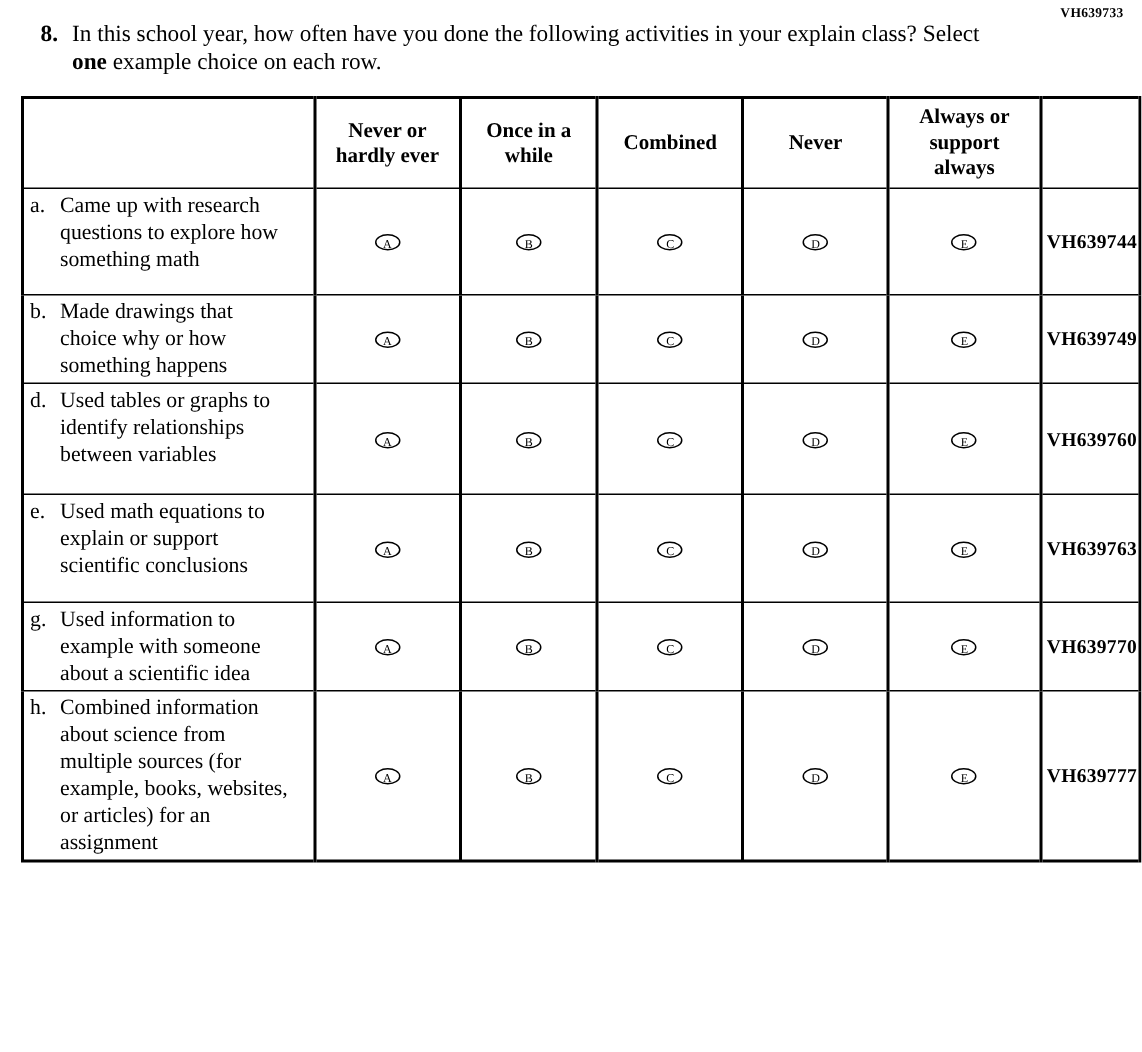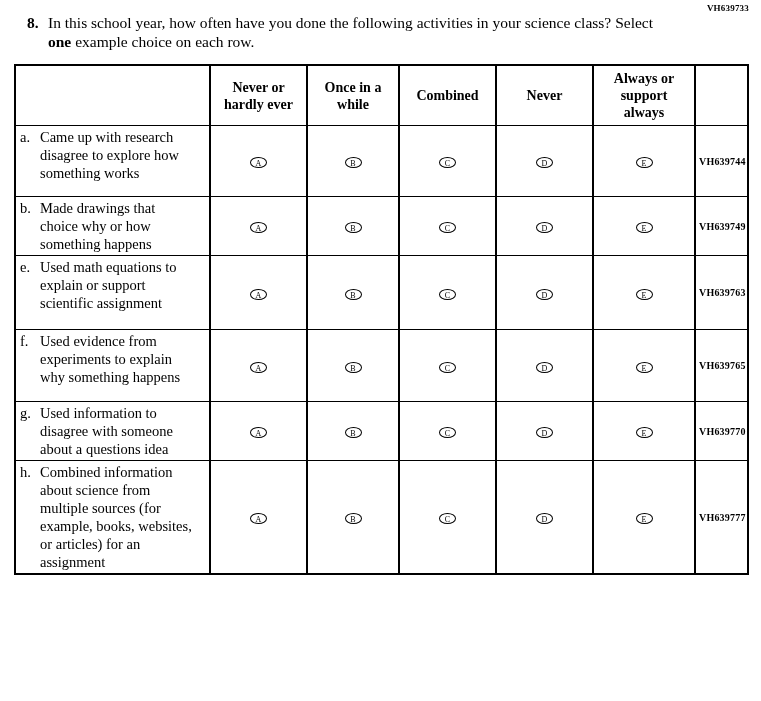--- a/index.html
+++ b/index.html
@@ -65,24 +65,24 @@
     width: 17px; height: 11px;
     border: 1px solid #000;
     border-radius: 50%;
     font-size: 8px;
     line-height: 11px;
     text-align: center;
     cursor: pointer;
     user-select: none;
   }
   .code-cell {
-    font-size: 10px;
+    font-size: 13px;
     font-weight: bold;
     vertical-align: middle;
-    text-align: left;
+    text-align: right;
     padding-left: 3px;
     letter-spacing: 0.2px;
   }
   tbody tr:nth-child(1) { height: 71px; }
   tbody tr:nth-child(2) { height: 56px; }
   tbody tr:nth-child(3) { height: 74px; }
   tbody tr:nth-child(4) { height: 72px; }
   tbody tr:nth-child(5) { height: 56px; }
   tbody tr:nth-child(6) { height: 72px; }
   tbody tr:nth-child(7) { height: 56px; }
@@ -90,21 +90,21 @@
 </style>
 </head>
 <body>
 
 <div class="page">
 
   <div class="corner-code">VH639733</div>
 
   <div class="question">
     <span class="qnum">8.</span>
-    <span class="qtext"><span>In this school year, how often have you done the following activities in your science class? Select </span><b>one</b><span> example choice on each row.</span></span>
+    <span class="qtext"><span>In this school year, how often have you done the following activities in your explain class? Select </span><b>one</b><span> example choice on each row.</span></span>
   </div>
 
   <table class="grid">
     <colgroup>
       <col style="width:195px">
       <col style="width:97px">
       <col style="width:92px">
       <col style="width:97px">
       <col style="width:97px">
       <col style="width:102px">
@@ -120,57 +120,57 @@
         <th>Combined</th>
         <th>Never</th>
         <th>Always or
 support
 always</th>
         <th></th>
       </tr>
     </thead>
     <tbody id="rows">
         <tr>
-          <td class="stub-cell"><span class="row-letter">a.</span><span class="row-text">Came up with research disagree to explore how something works</span></td>
+          <td class="stub-cell"><span class="row-letter">a.</span><span class="row-text">Came up with research questions to explore how something math</span></td>
           <td class="opt-cell"><span class="bubble">A</span></td>
           <td class="opt-cell"><span class="bubble">B</span></td>
           <td class="opt-cell"><span class="bubble">C</span></td>
           <td class="opt-cell"><span class="bubble">D</span></td>
           <td class="opt-cell"><span class="bubble">E</span></td>
           <td class="code-cell">VH639744</td>
         </tr>
         <tr>
           <td class="stub-cell"><span class="row-letter">b.</span><span class="row-text">Made drawings that choice why or how something happens</span></td>
           <td class="opt-cell"><span class="bubble">A</span></td>
           <td class="opt-cell"><span class="bubble">B</span></td>
           <td class="opt-cell"><span class="bubble">C</span></td>
           <td class="opt-cell"><span class="bubble">D</span></td>
           <td class="opt-cell"><span class="bubble">E</span></td>
           <td class="code-cell">VH639749</td>
         </tr>
         <tr>
-          <td class="stub-cell"><span class="row-letter">e.</span><span class="row-text">Used math equations to explain or support scientific assignment</span></td>
+          <td class="stub-cell"><span class="row-letter">d.</span><span class="row-text">Used tables or graphs to identify relationships between variables</span></td>
+          <td class="opt-cell"><span class="bubble">A</span></td>
+          <td class="opt-cell"><span class="bubble">B</span></td>
+          <td class="opt-cell"><span class="bubble">C</span></td>
+          <td class="opt-cell"><span class="bubble">D</span></td>
+          <td class="opt-cell"><span class="bubble">E</span></td>
+          <td class="code-cell">VH639760</td>
+        </tr>
+        <tr>
+          <td class="stub-cell"><span class="row-letter">e.</span><span class="row-text">Used math equations to explain or support scientific conclusions</span></td>
           <td class="opt-cell"><span class="bubble">A</span></td>
           <td class="opt-cell"><span class="bubble">B</span></td>
           <td class="opt-cell"><span class="bubble">C</span></td>
           <td class="opt-cell"><span class="bubble">D</span></td>
           <td class="opt-cell"><span class="bubble">E</span></td>
           <td class="code-cell">VH639763</td>
         </tr>
         <tr>
-          <td class="stub-cell"><span class="row-letter">f.</span><span class="row-text">Used evidence from experiments to explain why something happens</span></td>
-          <td class="opt-cell"><span class="bubble">A</span></td>
-          <td class="opt-cell"><span class="bubble">B</span></td>
-          <td class="opt-cell"><span class="bubble">C</span></td>
-          <td class="opt-cell"><span class="bubble">D</span></td>
-          <td class="opt-cell"><span class="bubble">E</span></td>
-          <td class="code-cell">VH639765</td>
-        </tr>
-        <tr>
-          <td class="stub-cell"><span class="row-letter">g.</span><span class="row-text">Used information to disagree with someone about a questions idea</span></td>
+          <td class="stub-cell"><span class="row-letter">g.</span><span class="row-text">Used information to example with someone about a scientific idea</span></td>
           <td class="opt-cell"><span class="bubble">A</span></td>
           <td class="opt-cell"><span class="bubble">B</span></td>
           <td class="opt-cell"><span class="bubble">C</span></td>
           <td class="opt-cell"><span class="bubble">D</span></td>
           <td class="opt-cell"><span class="bubble">E</span></td>
           <td class="code-cell">VH639770</td>
         </tr>
         <tr>
           <td class="stub-cell"><span class="row-letter">h.</span><span class="row-text">Combined information about science from multiple sources (for example, books, websites, or articles) for an assignment</span></td>
           <td class="opt-cell"><span class="bubble">A</span></td>

